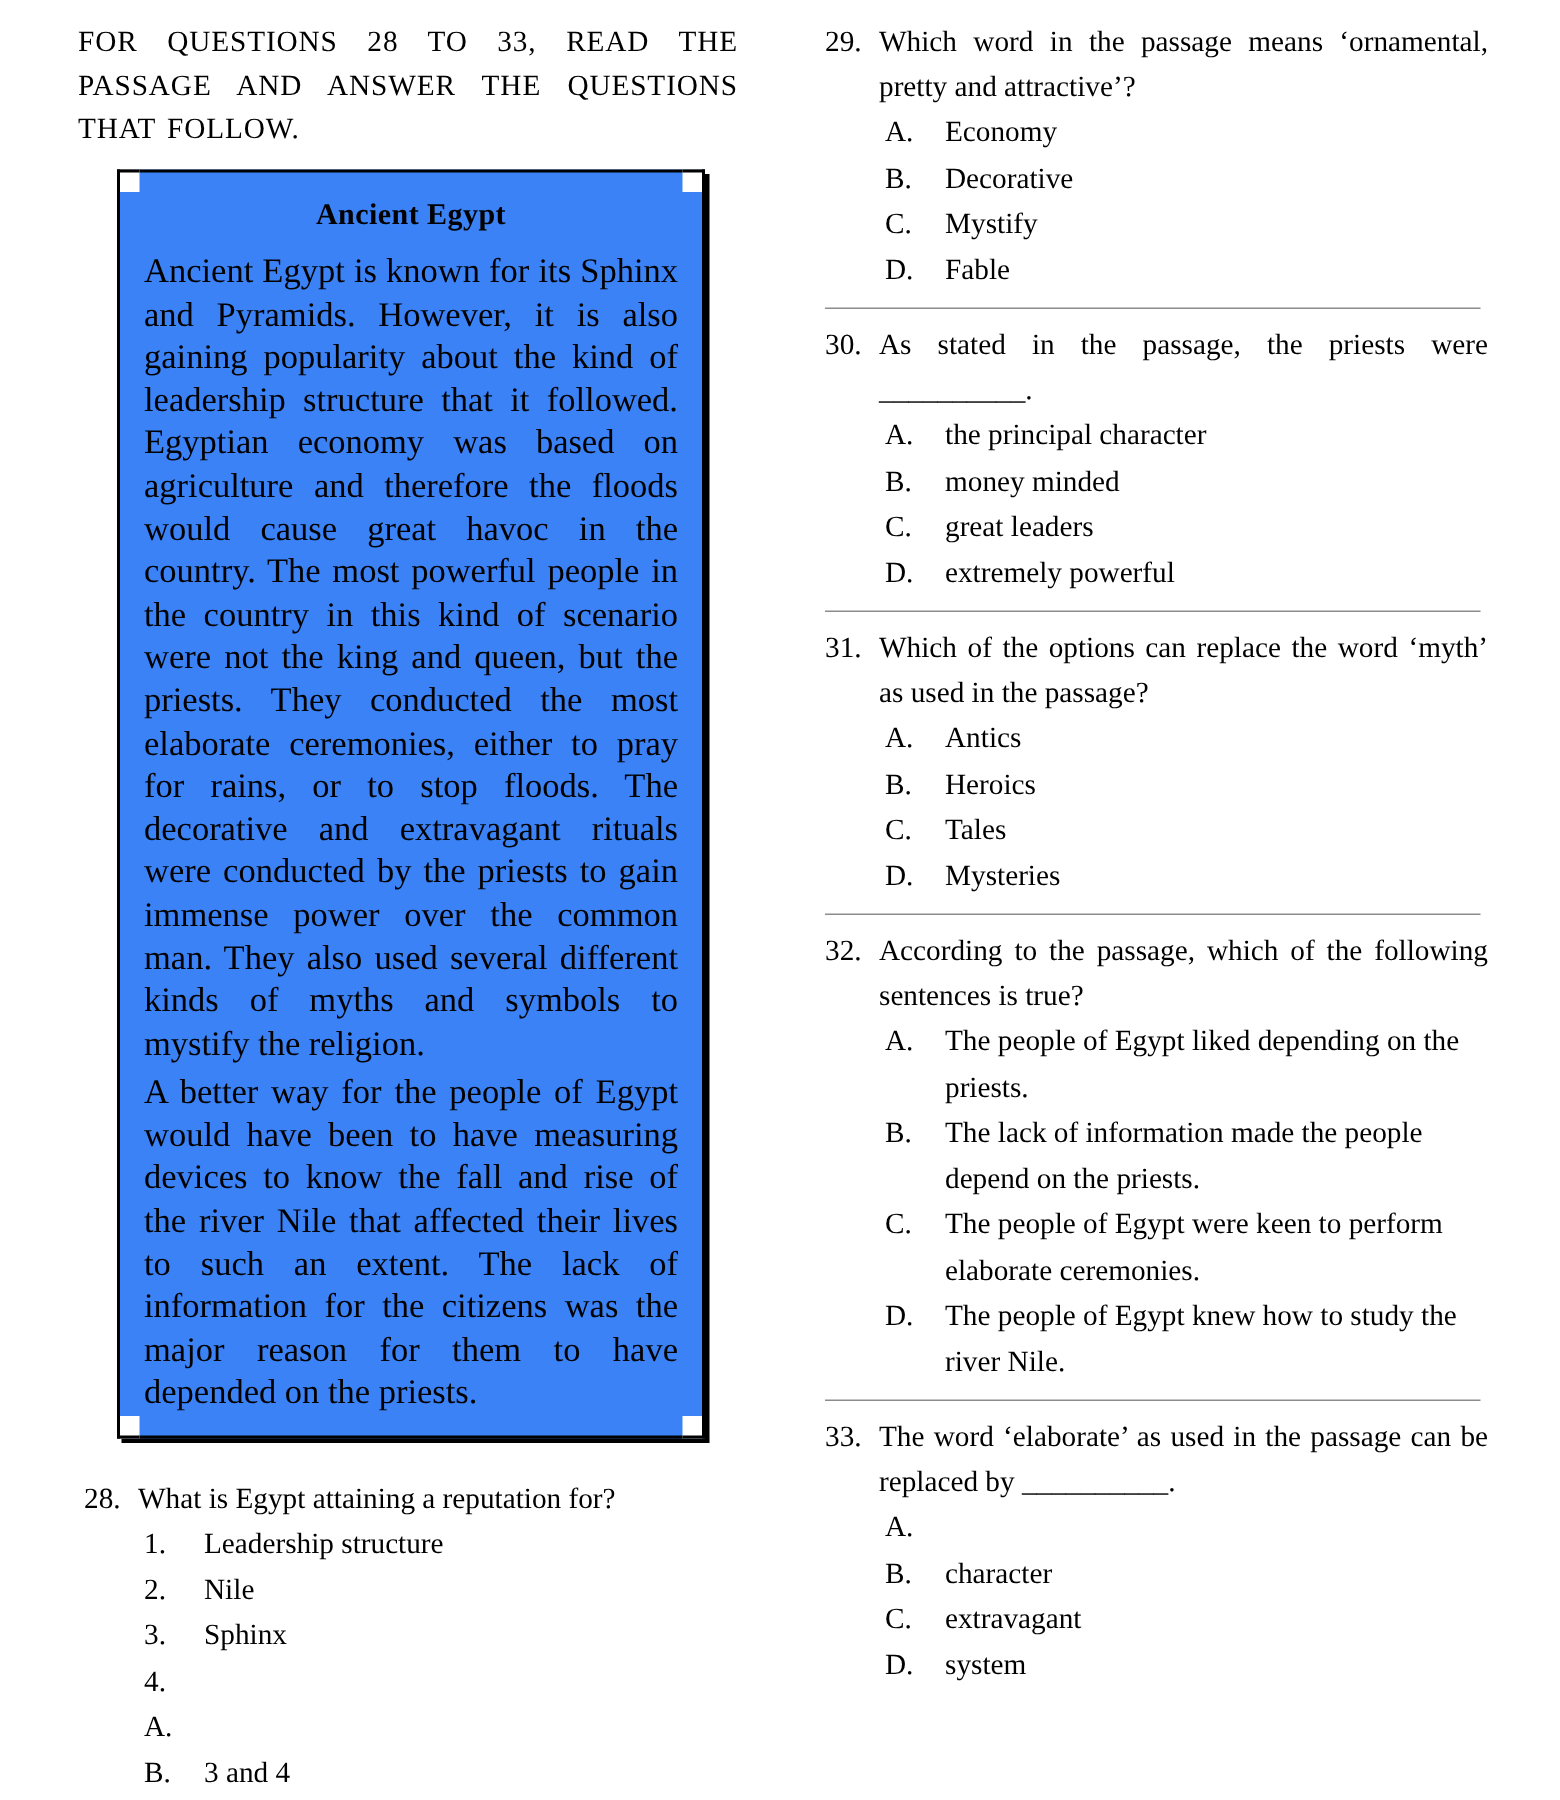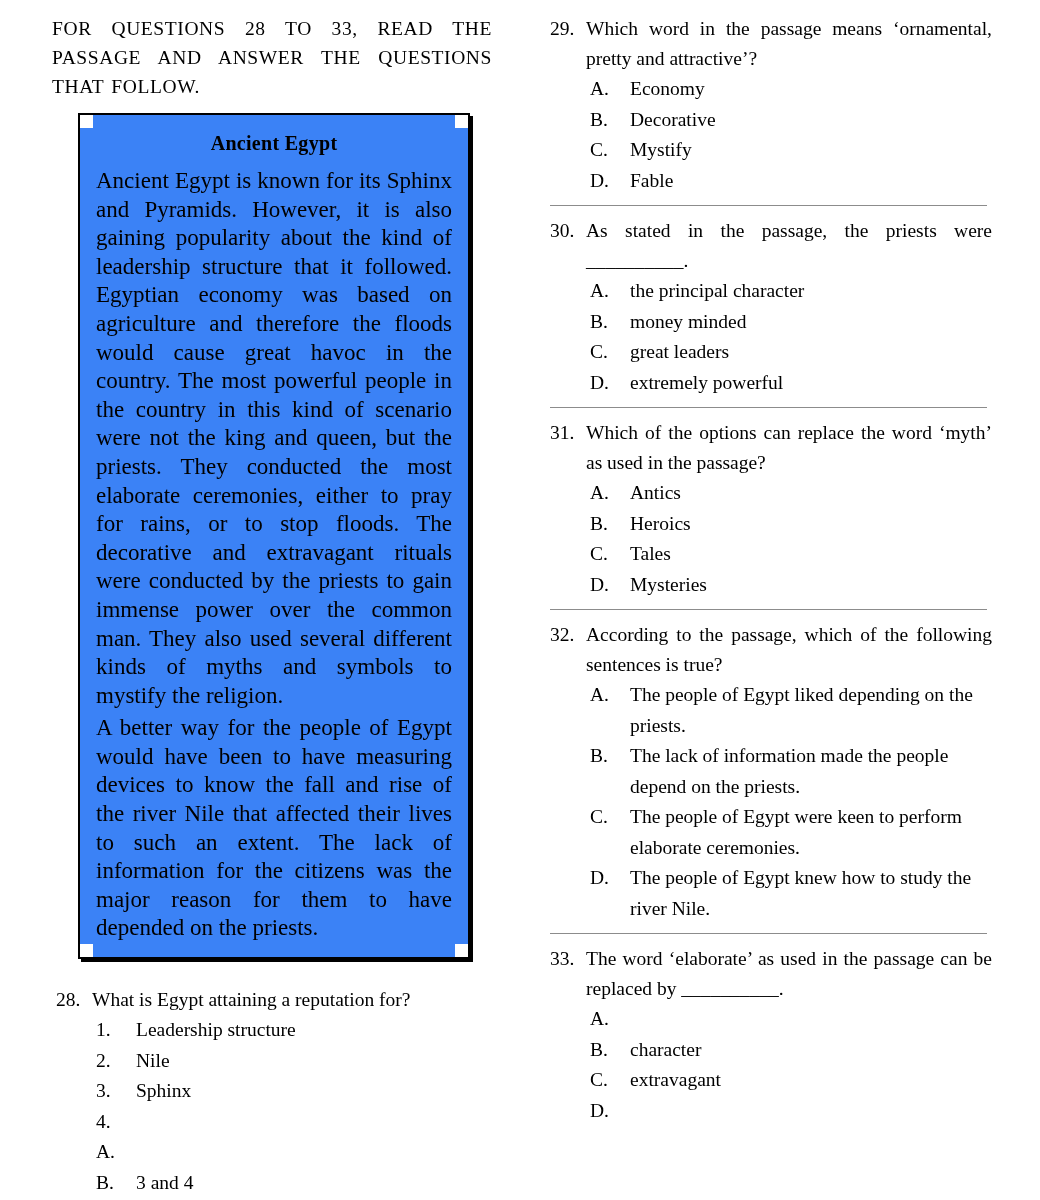--- a/index.html
+++ b/index.html
@@ -341,19 +341,20 @@
         <li class="option">
           <span class="opt-label">B.</span>
           <span class="opt-text">character</span>
         </li>
         <li class="option">
           <span class="opt-label">C.</span>
           <span class="opt-text">extravagant</span>
         </li>
         <li class="option">
           <span class="opt-label">D.</span>
+          <span class="opt-text">system</span>
         </li>
       </ul>
     </div>
 
   </div>
 
 </div>
 
 </body></html>

